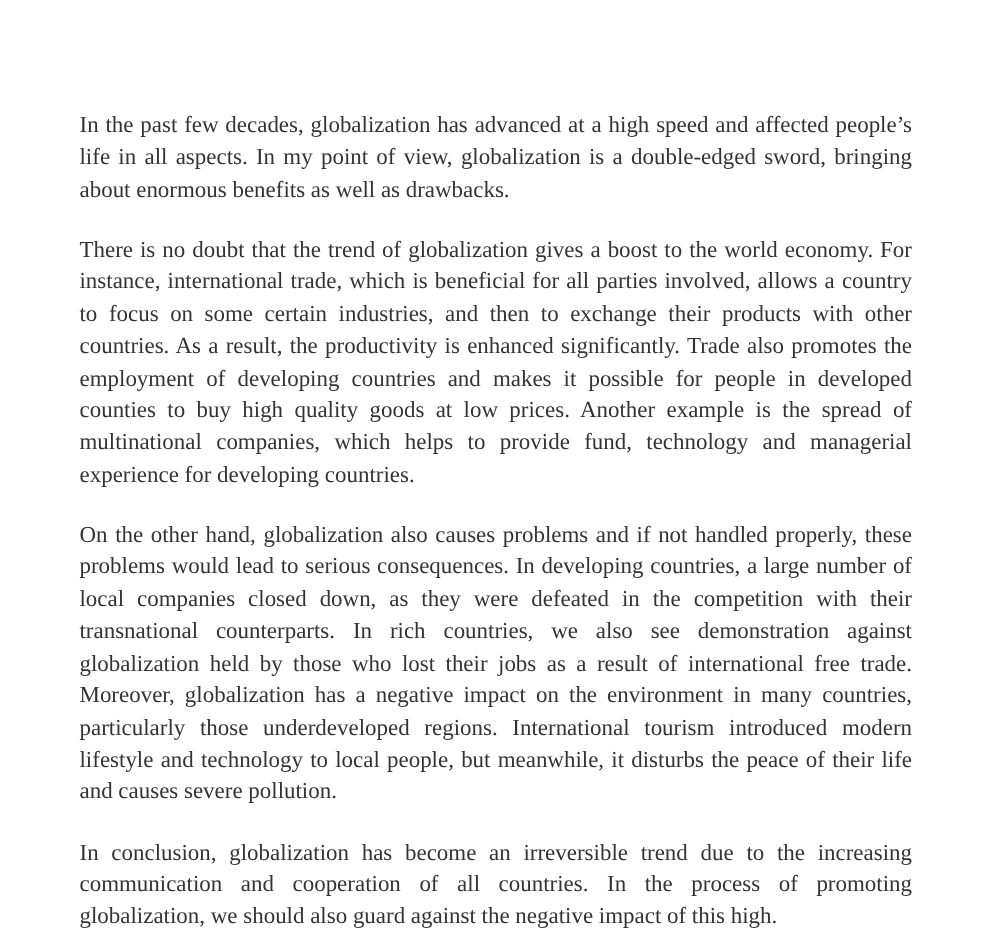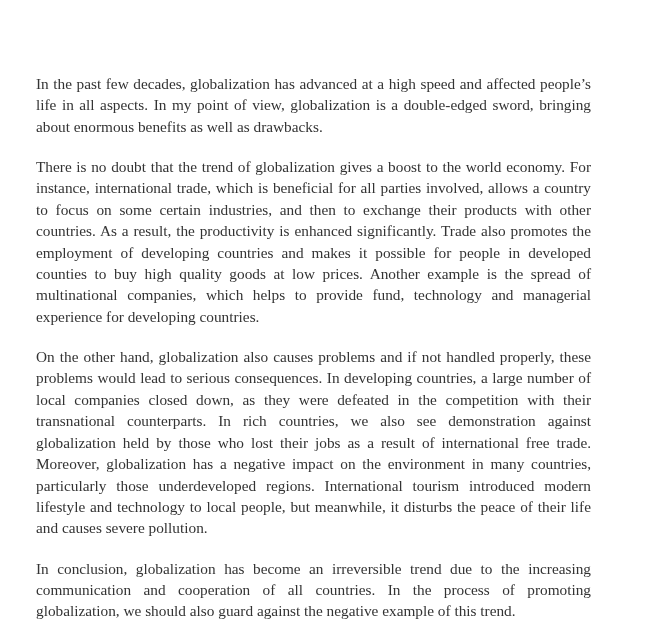--- a/index.html
+++ b/index.html
@@ -8,21 +8,21 @@
       background: #ffffff;
     }
     body {
       width: 668px;
       height: 623px;
       overflow: hidden;
       position: relative;
     }
     .essay {
       position: absolute;
-      left: 36px;
+      left: 53px;
       top: 73px;
       width: 555px;
       font-family: "Liberation Serif", "DejaVu Serif", serif;
       font-size: 15.3px;
       line-height: 21.4px;
       color: #333333;
       text-align: justify;
     }
     .essay p {
       margin: 0 0 18.8px 0;
@@ -32,14 +32,14 @@
       margin-bottom: 0;
     }
   </style>
 </head>
 <body>
 
 <div class="essay">
   <p>In the past few decades, globalization has advanced at a high speed and affected people’s life in all aspects. In my point of view, globalization is a double-edged sword, bringing about enormous benefits as well as drawbacks.</p>
   <p>There is no doubt that the trend of globalization gives a boost to the world economy. For instance, international trade, which is beneficial for all parties involved, allows a country to focus on some certain industries, and then to exchange their products with other countries. As a result, the productivity is enhanced significantly. Trade also promotes the employment of developing countries and makes it possible for people in developed counties to buy high quality goods at low prices. Another example is the spread of multinational companies, which helps to provide fund, technology and managerial experience for developing countries.</p>
   <p>On the other hand, globalization also causes problems and if not handled properly, these problems would lead to serious consequences. In developing countries, a large number of local companies closed down, as they were defeated in the competition with their transnational counterparts. In rich countries, we also see demonstration against globalization held by those who lost their jobs as a result of international free trade. Moreover, globalization has a negative impact on the environment in many countries, particularly those underdeveloped regions. International tourism introduced modern lifestyle and technology to local people, but meanwhile, it disturbs the peace of their life and causes severe pollution.</p>
-  <p>In conclusion, globalization has become an irreversible trend due to the increasing communication and cooperation of all countries. In the process of promoting globalization, we should also guard against the negative example of this trend.</p>
+  <p>In conclusion, globalization has become an irreversible trend due to the increasing communication and cooperation of all countries. In the process of promoting globalization, we should also guard against the negative impact of this high.</p>
 </div>
 
 </body></html>

